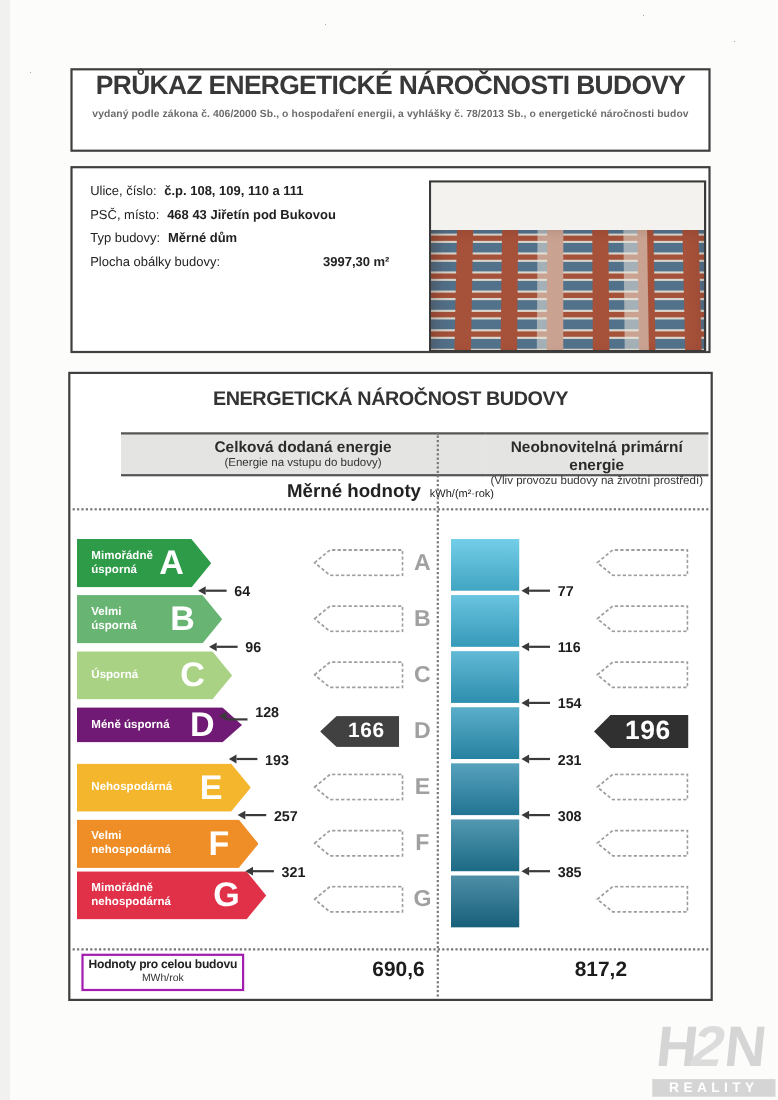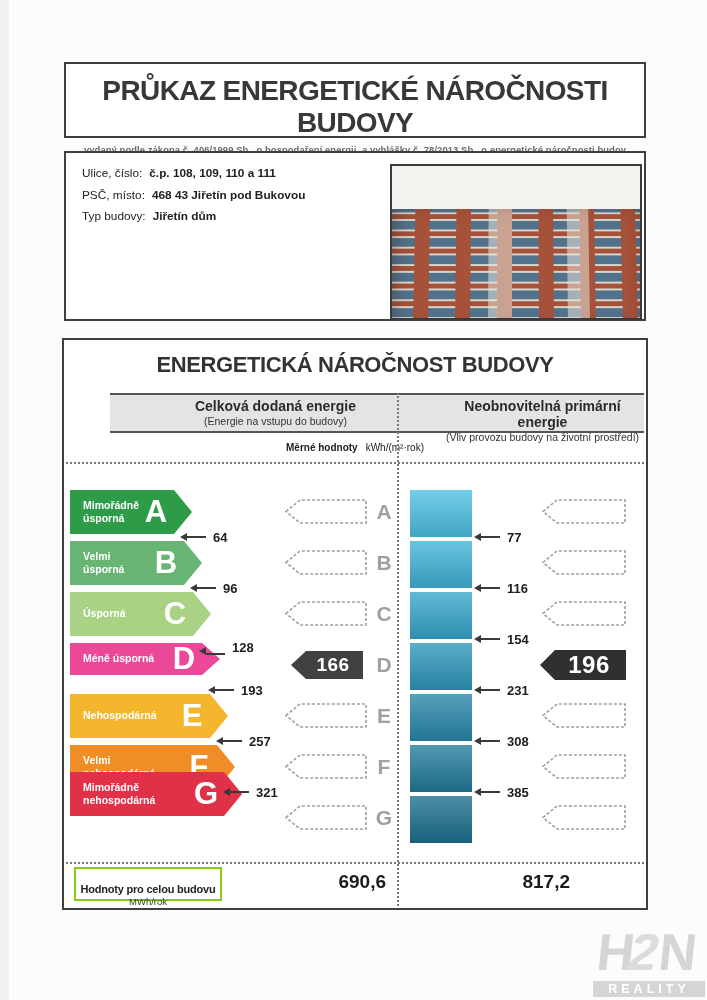--- a/index.html
+++ b/index.html
@@ -9,21 +9,21 @@
       radial-gradient(circle 1.2px at 153px 74px,#9a9a9a 60%,transparent 61%),
       radial-gradient(circle 1px at 296px 22px,#aaaaaa 60%,transparent 61%),
       radial-gradient(circle 1px at 585px 14px,#a0a0a0 60%,transparent 61%),
       radial-gradient(circle 1.1px at 427px 128px,#9a9a9a 60%,transparent 61%),
       radial-gradient(circle 1px at 668px 38px,#9c9c9c 60%,transparent 61%),
       radial-gradient(circle 1px at 28px 66px,#aaaaaa 60%,transparent 61%),
       linear-gradient(90deg, rgba(0,0,0,.045) 0 9px, transparent 9px);
   }
   
   .header-box{position:absolute;left:64px;top:62px;width:582px;height:76px;border:2px solid #3f3f3f;background:#fff;box-sizing:border-box;text-align:center;}
-  .main-title{margin-top:11px;font-size:28px;font-weight:bold;letter-spacing:-0.6px;color:#383838;}
+  .main-title{font-size:24px;font-weight:bold;letter-spacing:-0.6px;color:#383838;}
   .sub-title{margin-top:5px;font-size:9.4px;font-weight:bold;color:#6b6b6b;letter-spacing:0.1px;}
   
   .info-box{position:absolute;left:64px;top:151px;width:582px;height:170px;border:2px solid #3f3f3f;background:#fff;box-sizing:border-box;}
   .inf-rows{position:absolute;left:16px;top:13px;width:272px;}
   .inf-row{display:flex;align-items:center;margin-bottom:7.5px;font-size:11.8px;color:#222;white-space:nowrap;}
   .inf-row.inline{justify-content:flex-start;gap:7px;}
   .inf-row.spread{justify-content:space-between;}
   .inf-label{font-weight:normal;}
   .inf-value{font-weight:bold;}
   
@@ -31,49 +31,49 @@
   .photo-sky{position:absolute;top:0;left:0;right:0;height:32%;background:#f3f2ee;}
   .photo-building{position:absolute;left:-6px;right:-4px;top:26%;bottom:-6px;background-color:#a6513a;
     background-image:
       linear-gradient(90deg, transparent 0 102px, rgba(232,228,218,.55) 102px 126px, transparent 126px 182px, rgba(232,228,218,.55) 182px 204px, transparent 204px),
       repeating-linear-gradient(90deg, transparent 0 27px, #a6513a 27px 42px),
       repeating-linear-gradient(0deg, #a6513a 0 5px, #d9d6cc 5px 7px, #52718b 7px 16px, #d9d6cc 16px 18px);
     transform:perspective(500px) rotateX(6deg);transform-origin:50% 100%;
     box-shadow:inset 16px 0 20px -12px rgba(55,28,18,.5), inset -10px 0 16px -10px rgba(55,28,18,.3);}
   
   .main-box{position:absolute;left:62px;top:338px;width:586px;height:572px;border:2px solid #3f3f3f;background:#fff;box-sizing:border-box;}
-  .section-title{position:absolute;left:0;right:0;top:12px;text-align:center;font-size:22px;font-weight:bold;letter-spacing:-0.4px;color:#333;}
+  .section-title{position:absolute;left:0;right:0;top:12px;text-align:center;font-size:18px;font-weight:bold;letter-spacing:-0.4px;color:#333;}
   .col-head{position:absolute;top:53px;height:40px;background:#e4e4e2;border-top:2px solid #555;border-bottom:2px solid #555;box-sizing:border-box;text-align:center;padding-top:3px;margin-left:44px;}
   .col-head.left{left:2px;width:331px;}
   .col-head.right{left:333px;right:2px;}
   .col-head .ch-title{font-size:14px;font-weight:bold;color:#2b2b2b;}
   .col-head .ch-sub{font-size:10.5px;color:#333;margin-top:1px;}
   .v-dotted{position:absolute;left:333px;top:53px;height:513px;border-left:2px dotted #777;}
   .units-row{position:absolute;left:0;right:0;top:97px;text-align:center;color:#222;}
-  .units-row .u-label{font-size:10px;font-weight:bold;}
+  .units-row .u-label{font-size:17px;font-weight:bold;}
   .units-row .u-units{font-size:10px;margin-left:8px;}
   .h-dotted{position:absolute;left:2px;right:2px;top:122px;border-top:2px dotted #777;}
   #scale-area{position:absolute;left:0;top:0;right:0;bottom:0;}
   
   .cls-arrow{position:absolute;clip-path:polygon(0 0, calc(100% - 18px) 0, 100% 50%, calc(100% - 18px) 100%, 0 100%);}
   .cls-label{position:absolute;left:13px;top:50%;transform:translateY(-50%);font-size:10.5px;font-weight:bold;color:#fff;line-height:1.25;width:calc(100% - 70px);}
   .cls-letter{position:absolute;top:0;height:100%;width:44px;display:flex;align-items:center;justify-content:center;font-size:31px;font-weight:bold;color:#fff;}
   .oarrow{position:absolute;}
   .ref-letter{position:absolute;width:30px;height:28px;line-height:28px;text-align:center;font-size:21px;font-weight:bold;color:#a0a0a0;}
   .cyan-block{position:absolute;background-image:linear-gradient(180deg,rgba(255,255,255,.22),rgba(0,0,0,.14));}
   .tick{position:absolute;display:flex;align-items:center;height:16px;}
   .tick-head{width:0;height:0;border-top:4px solid transparent;border-bottom:4px solid transparent;border-right:7px solid #3a3a3a;}
   .tick-line{width:19px;height:2px;background:#3a3a3a;}
   .tick-num{margin-left:7px;font-size:13px;font-weight:bold;color:#1d1d1d;}
   .marker{position:absolute;display:flex;align-items:center;justify-content:center;color:#fff;font-weight:bold;clip-path:polygon(15px 0,100% 0,100% 100%,15px 100%,0 50%);padding-left:12px;box-sizing:border-box;letter-spacing:0.5px;}
   #marker-left{left:227px;top:311px;width:72px;height:28px;background:#414141;font-size:19px;}
   #marker-right{left:476px;top:310px;width:86px;height:30px;background:#303030;font-size:24px;}
   
   .totals-dotted{position:absolute;left:2px;right:2px;top:522px;border-top:2px dotted #777;}
-  .tot-label-box{position:absolute;left:10px;top:527px;width:148px;height:34px;border:2px solid #84cc16;box-sizing:border-box;text-align:center;padding-top:14px;}
+  .tot-label-box{position:absolute;left:10px;top:527px;width:148px;height:34px;border:2px solid #a21caf;box-sizing:border-box;text-align:center;padding-top:2px;}
   .tot-label{font-size:11px;font-weight:bold;color:#222;letter-spacing:-0.2px;}
   .tot-units{font-size:9.5px;color:#333;margin-top:1px;}
   .tot-val{position:absolute;top:531px;font-size:19px;font-weight:bold;color:#1c1c1c;text-align:right;}
   .tot-val.left{left:162px;width:160px;}
   .tot-val.right{left:340px;width:166px;}
   
   .watermark{position:absolute;right:2px;bottom:2px;width:112px;height:74px;}
   .wm-emblem{position:relative;height:57px;}
   .wm-emblem span{position:absolute;font-weight:bold;color:#d5d5d5;font-size:52px;line-height:57px;transform:skewX(-6deg);}
   .wm-h{left:4px;}
@@ -81,36 +81,40 @@
   .wm-n{left:66px;}
   .wm-bar{height:16px;background:#d5d5d5;color:#fff;font-weight:bold;font-size:12.5px;letter-spacing:4px;text-align:center;line-height:16px;}
 </style>
 </head>
 <body>
 
 <div class="page">
 
   <div class="header-box">
     <div class="main-title">PRŮKAZ ENERGETICKÉ NÁROČNOSTI BUDOVY</div>
-    <div class="sub-title">vydaný podle zákona č. 406/1999 Sb., o hospodaření energii, a vyhlášky č. 78/2013 Sb., o energetické náročnosti budov</div>
+    <div class="sub-title">vydaný podle zákona č. 406/2000 Sb., o hospodaření energii, a vyhlášky č. 78/2013 Sb., o energetické náročnosti budov</div>
   </div>
 
   <div class="info-box">
     <div class="inf-rows" id="building-fields">
         <div class="inf-row inline">
           <span class="inf-label">Ulice, číslo:</span>
           <span class="inf-value">č.p. 108, 109, 110 a 111</span>
         </div>
         <div class="inf-row inline">
           <span class="inf-label">PSČ, místo:</span>
           <span class="inf-value">468 43 Jiřetín pod Bukovou</span>
         </div>
         <div class="inf-row inline">
           <span class="inf-label">Typ budovy:</span>
-          <span class="inf-value">Jiřetín dům</span>
+          <span class="inf-value">Měrné dům</span>
+        </div>
+        <div class="inf-row spread">
+          <span class="inf-label">Plocha obálky budovy:</span>
+          <span class="inf-value">3997,30 m²</span>
         </div>
       </div>
     <div class="photo">
       <div class="photo-sky"></div>
       <div class="photo-building"></div>
     </div>
   </div>
 
   <div class="main-box">
     <div class="section-title">ENERGETICKÁ NÁROČNOST BUDOVY</div>
@@ -166,21 +170,21 @@
           <div class="cls-letter" style="left: 83px;">C</div>
         </div>
         <div class="oarrow" style="left: 221px; top: 261px; width: 82px; height: 25px;"><svg width="82" height="25">
             <polygon points="1,12.5 15,1 81,1 81,24 15,24" fill="#ffffff" stroke="#9e9e9e" stroke-width="1.6" stroke-dasharray="3,2"></polygon>
           </svg></div>
         <div class="ref-letter" style="left: 305px; top: 260px;">C</div>
         <div class="cyan-block" style="left: 346px; top: 252px; width: 62px; height: 47px; background-color: rgb(53, 166, 202);"></div>
         <div class="oarrow" style="left: 478px; top: 261px; width: 84px; height: 25px;"><svg width="84" height="25">
             <polygon points="1,12.5 15,1 83,1 83,24 15,24" fill="#ffffff" stroke="#9e9e9e" stroke-width="1.6" stroke-dasharray="3,2"></polygon>
           </svg></div>
-        <div class="cls-arrow" style="left: 6px; top: 303px; width: 150px; height: 32px; background: #ec4899;">
+        <div class="cls-arrow" style="left: 6px; top: 303px; width: 150px; height: 32px; background: #701a75;">
           <div class="cls-label">Méně úsporná</div>
           <div class="cls-letter" style="left: 92px;">D</div>
         </div>
         <div class="ref-letter" style="left: 305px; top: 311px;">D</div>
         <div class="cyan-block" style="left: 346px; top: 303px; width: 62px; height: 47px; background-color: rgb(44, 151, 187);"></div>
         <div class="cls-arrow" style="left: 6px; top: 354px; width: 158px; height: 44px; background: rgb(244, 182, 45);">
           <div class="cls-label">Nehospodárná</div>
           <div class="cls-letter" style="left: 100px;">E</div>
         </div>
         <div class="oarrow" style="left: 221px; top: 363px; width: 82px; height: 25px;"><svg width="82" height="25">
@@ -196,21 +200,21 @@
           <div class="cls-letter" style="left: 107px;">F</div>
         </div>
         <div class="oarrow" style="left: 221px; top: 414px; width: 82px; height: 25px;"><svg width="82" height="25">
             <polygon points="1,12.5 15,1 81,1 81,24 15,24" fill="#ffffff" stroke="#9e9e9e" stroke-width="1.6" stroke-dasharray="3,2"></polygon>
           </svg></div>
         <div class="ref-letter" style="left: 305px; top: 413px;">F</div>
         <div class="cyan-block" style="left: 346px; top: 405px; width: 62px; height: 47px; background-color: rgb(33, 123, 155);"></div>
         <div class="oarrow" style="left: 478px; top: 414px; width: 84px; height: 25px;"><svg width="84" height="25">
             <polygon points="1,12.5 15,1 83,1 83,24 15,24" fill="#ffffff" stroke="#9e9e9e" stroke-width="1.6" stroke-dasharray="3,2"></polygon>
           </svg></div>
-        <div class="cls-arrow" style="left: 6px; top: 432px; width: 172px; height: 44px; background: rgb(225, 49, 73);">
+        <div class="cls-arrow" style="left: 6px; top: 452px; width: 172px; height: 44px; background: rgb(225, 49, 73);">
           <div class="cls-label">Mimořádně nehospodárná</div>
           <div class="cls-letter" style="left: 114px;">G</div>
         </div>
         <div class="oarrow" style="left: 221px; top: 465px; width: 82px; height: 25px;"><svg width="82" height="25">
             <polygon points="1,12.5 15,1 81,1 81,24 15,24" fill="#ffffff" stroke="#9e9e9e" stroke-width="1.6" stroke-dasharray="3,2"></polygon>
           </svg></div>
         <div class="ref-letter" style="left: 305px; top: 464px;">G</div>
         <div class="cyan-block" style="left: 346px; top: 456px; width: 62px; height: 47px; background-color: rgb(28, 111, 142);"></div>
         <div class="oarrow" style="left: 478px; top: 465px; width: 84px; height: 25px;"><svg width="84" height="25">
             <polygon points="1,12.5 15,1 83,1 83,24 15,24" fill="#ffffff" stroke="#9e9e9e" stroke-width="1.6" stroke-dasharray="3,2"></polygon>

